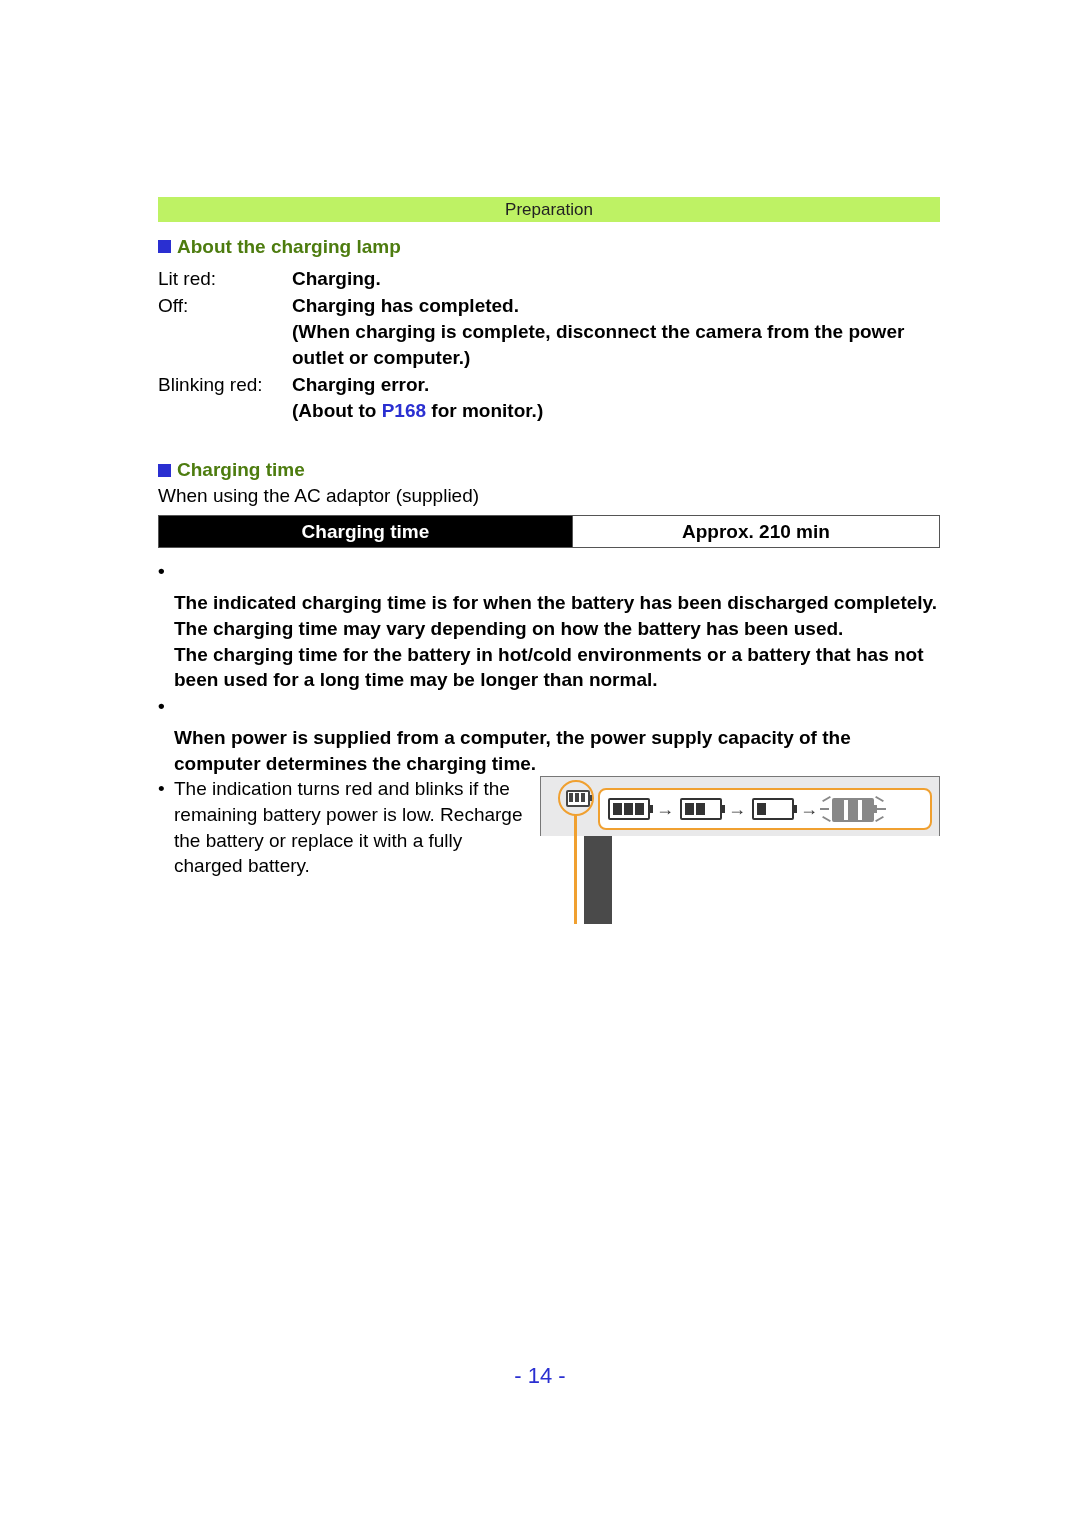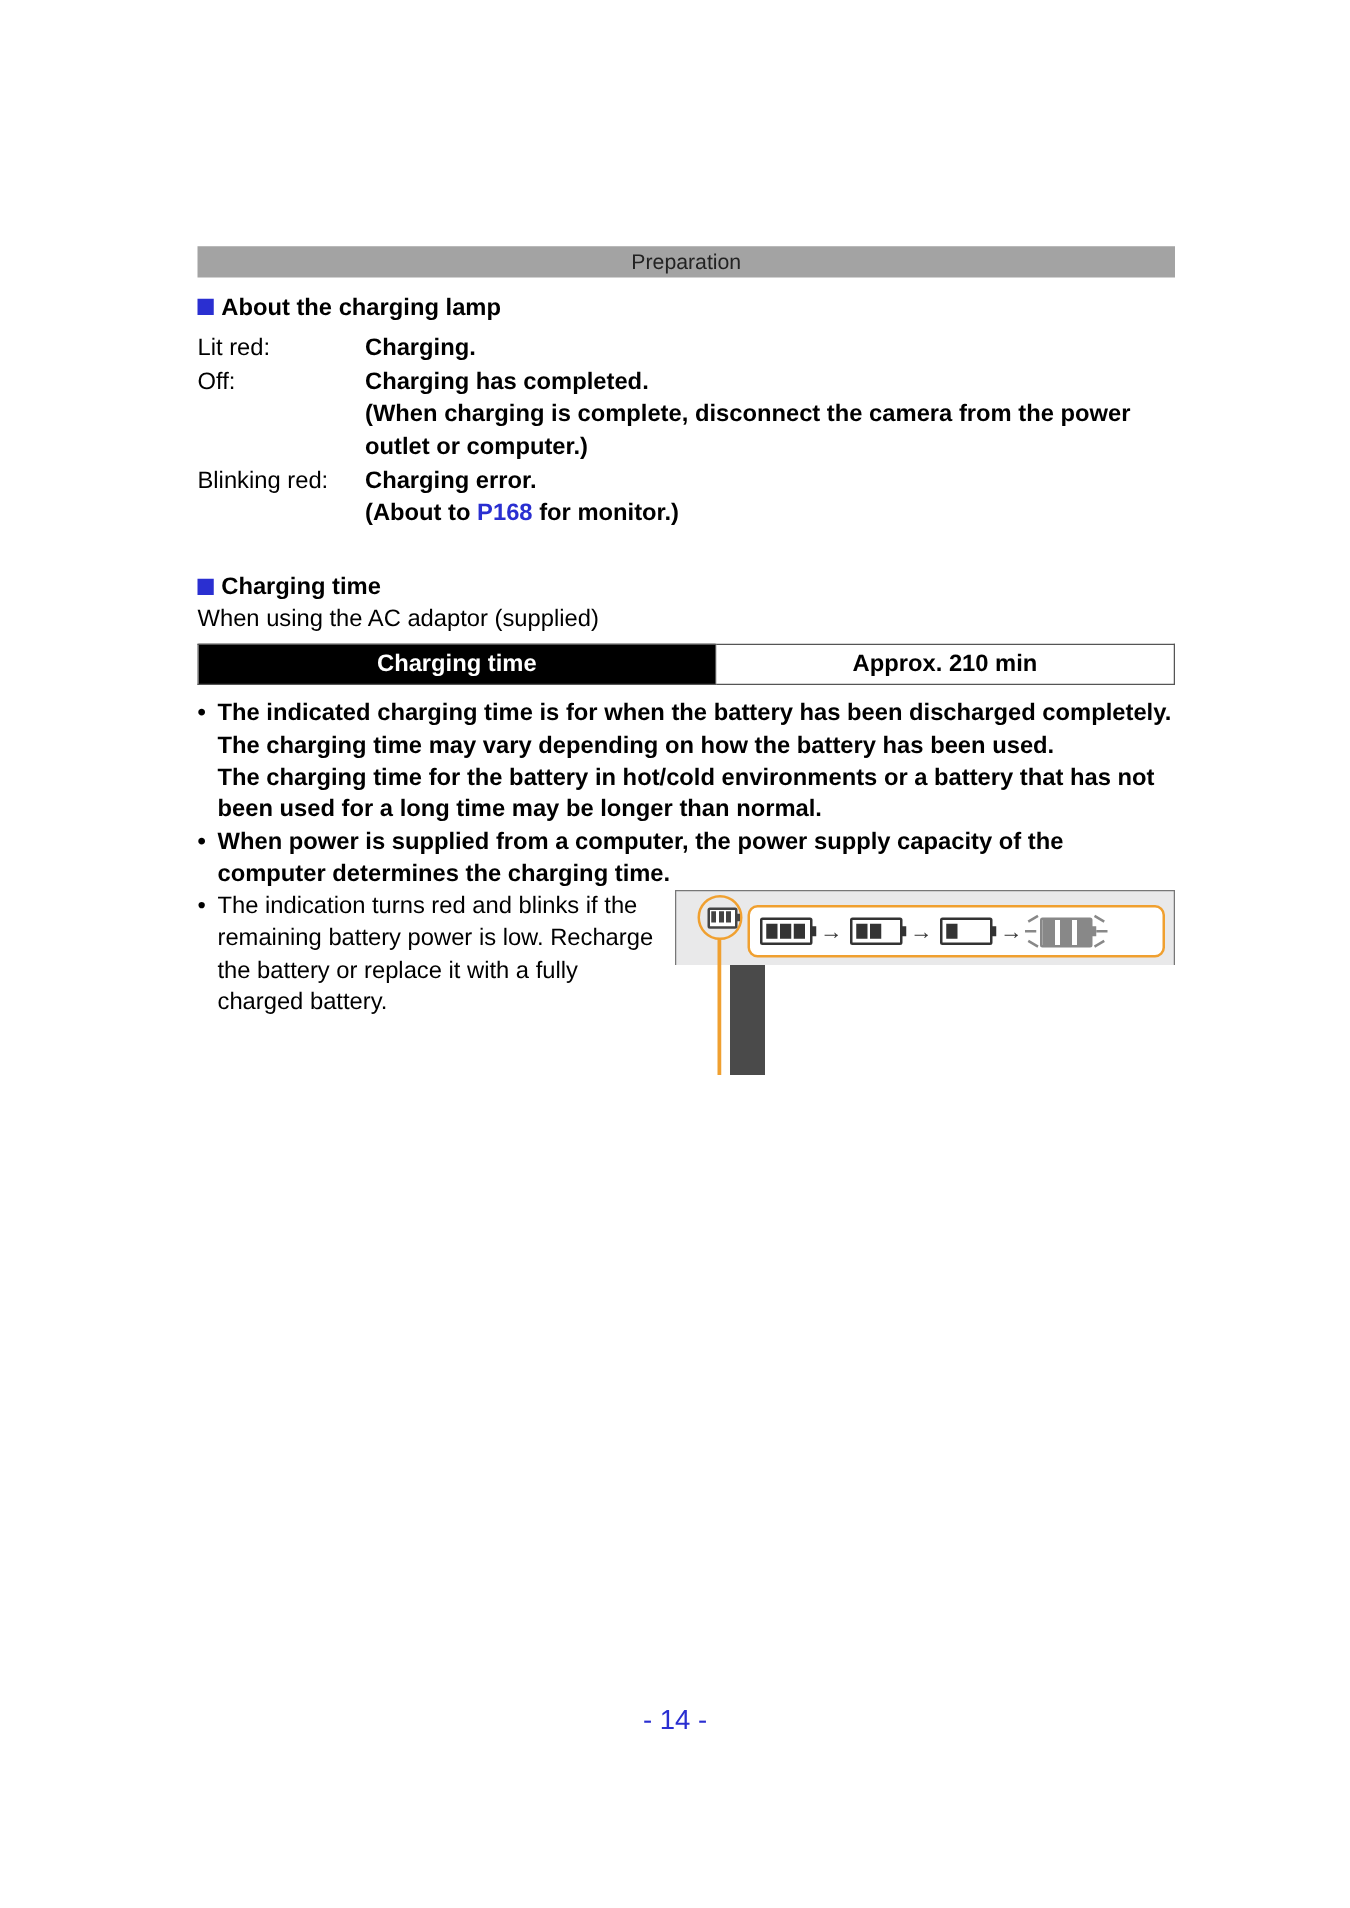--- a/index.html
+++ b/index.html
@@ -18,35 +18,35 @@
     width: 1080px;
     height: 1526px;
     box-sizing: border-box;
   }
   .prep-banner {
     position: absolute;
     left: 158px;
     top: 197px;
     width: 782px;
     height: 25px;
-    background: #a3a3a3;
+    background: #bef264;
     text-align: center;
     font-size: 17px;
     color: #222;
     line-height: 25px;
   }
   .content {
     position: absolute;
     left: 158px;
     top: 232px;
     width: 782px;
   }
   .section-head {
     font-weight: bold;
-    color: #000000;
+    color: #4d7c0f;
     margin-top: 2px;
   }
   .blue-sq {
     display: inline-block;
     width: 13px;
     height: 13px;
     background: #2a2fd1;
     margin-right: 6px;
     vertical-align: middle;
     position: relative;
@@ -97,20 +97,21 @@
   }
   .bullets .item {
     display: flex;
     margin-bottom: 0;
   }
   .bullets .dot {
     flex: 0 0 16px;
   }
   .bullets .txt {
     flex: 1;
+    margin-top: 32px;
   }
   .bullets .sub {
     margin-left: 16px;
   }
   .battery-section {
     display: flex;
     align-items: flex-start;
   }
   .battery-left {
     flex: 1;

